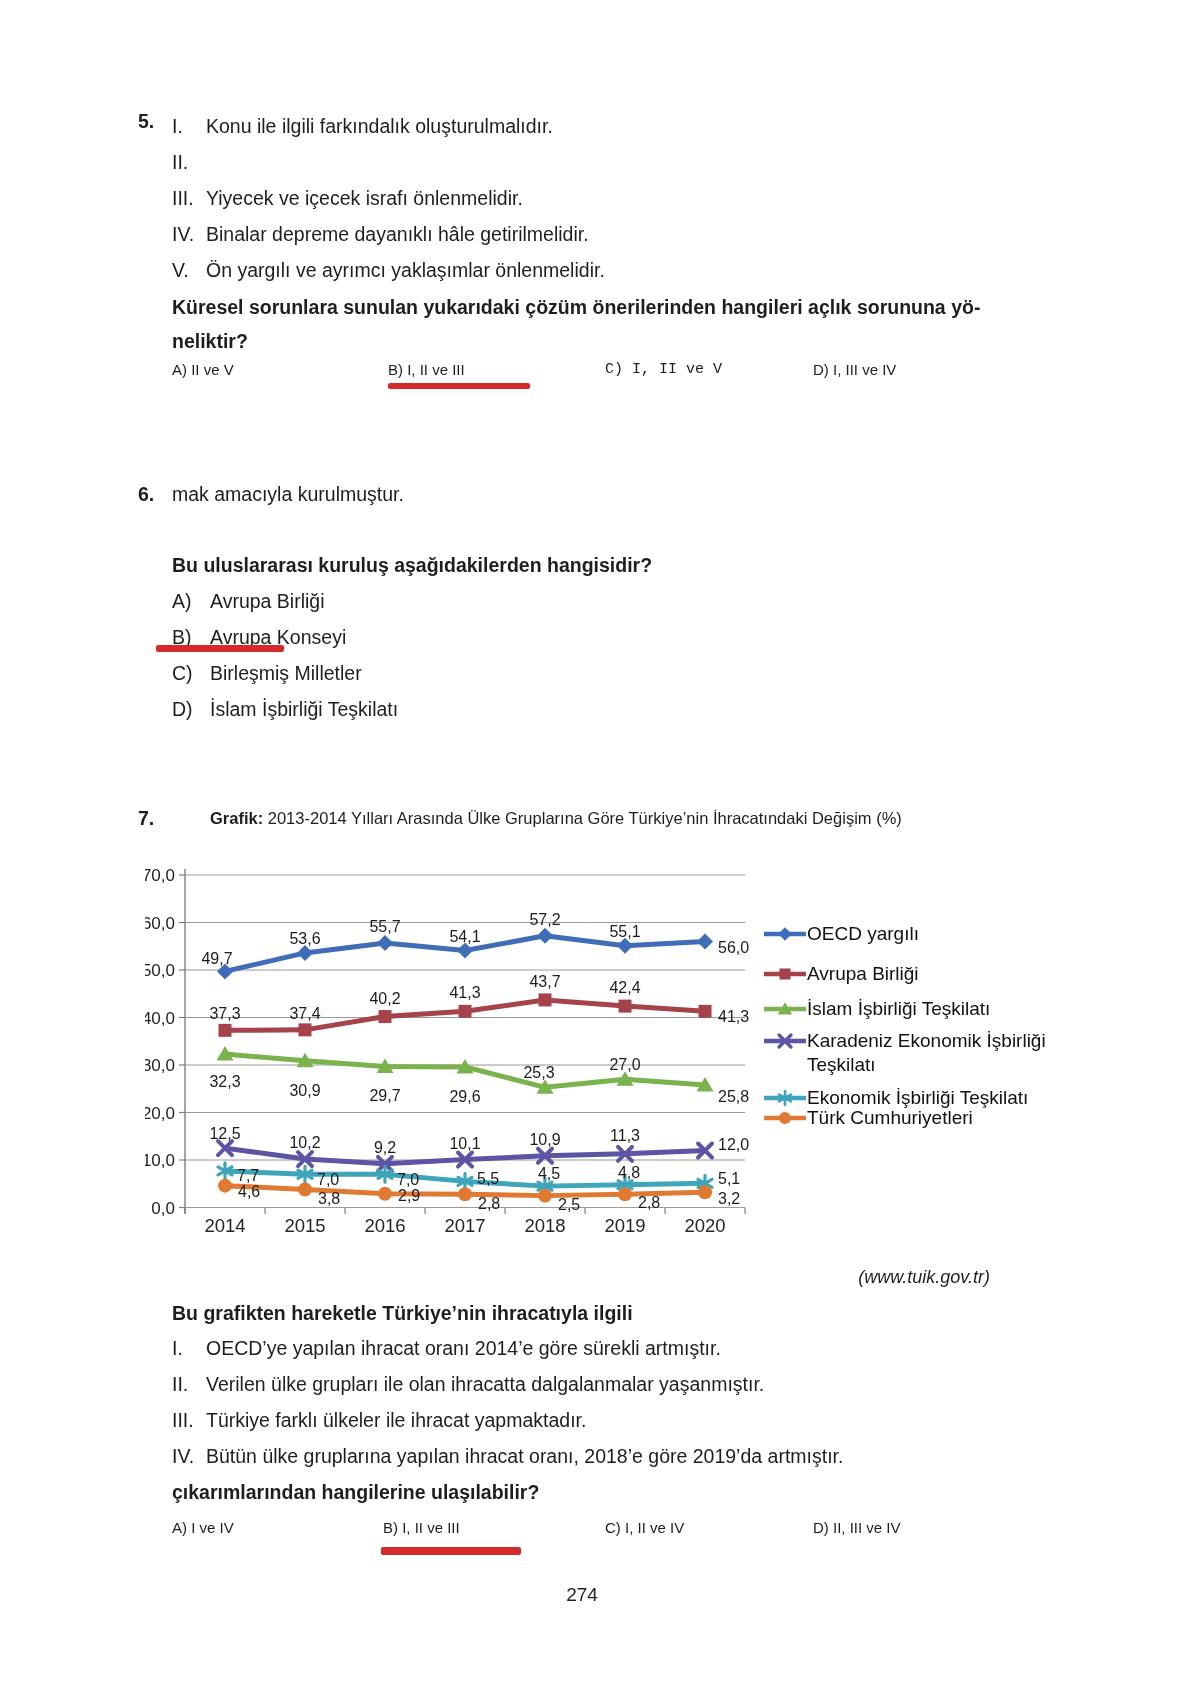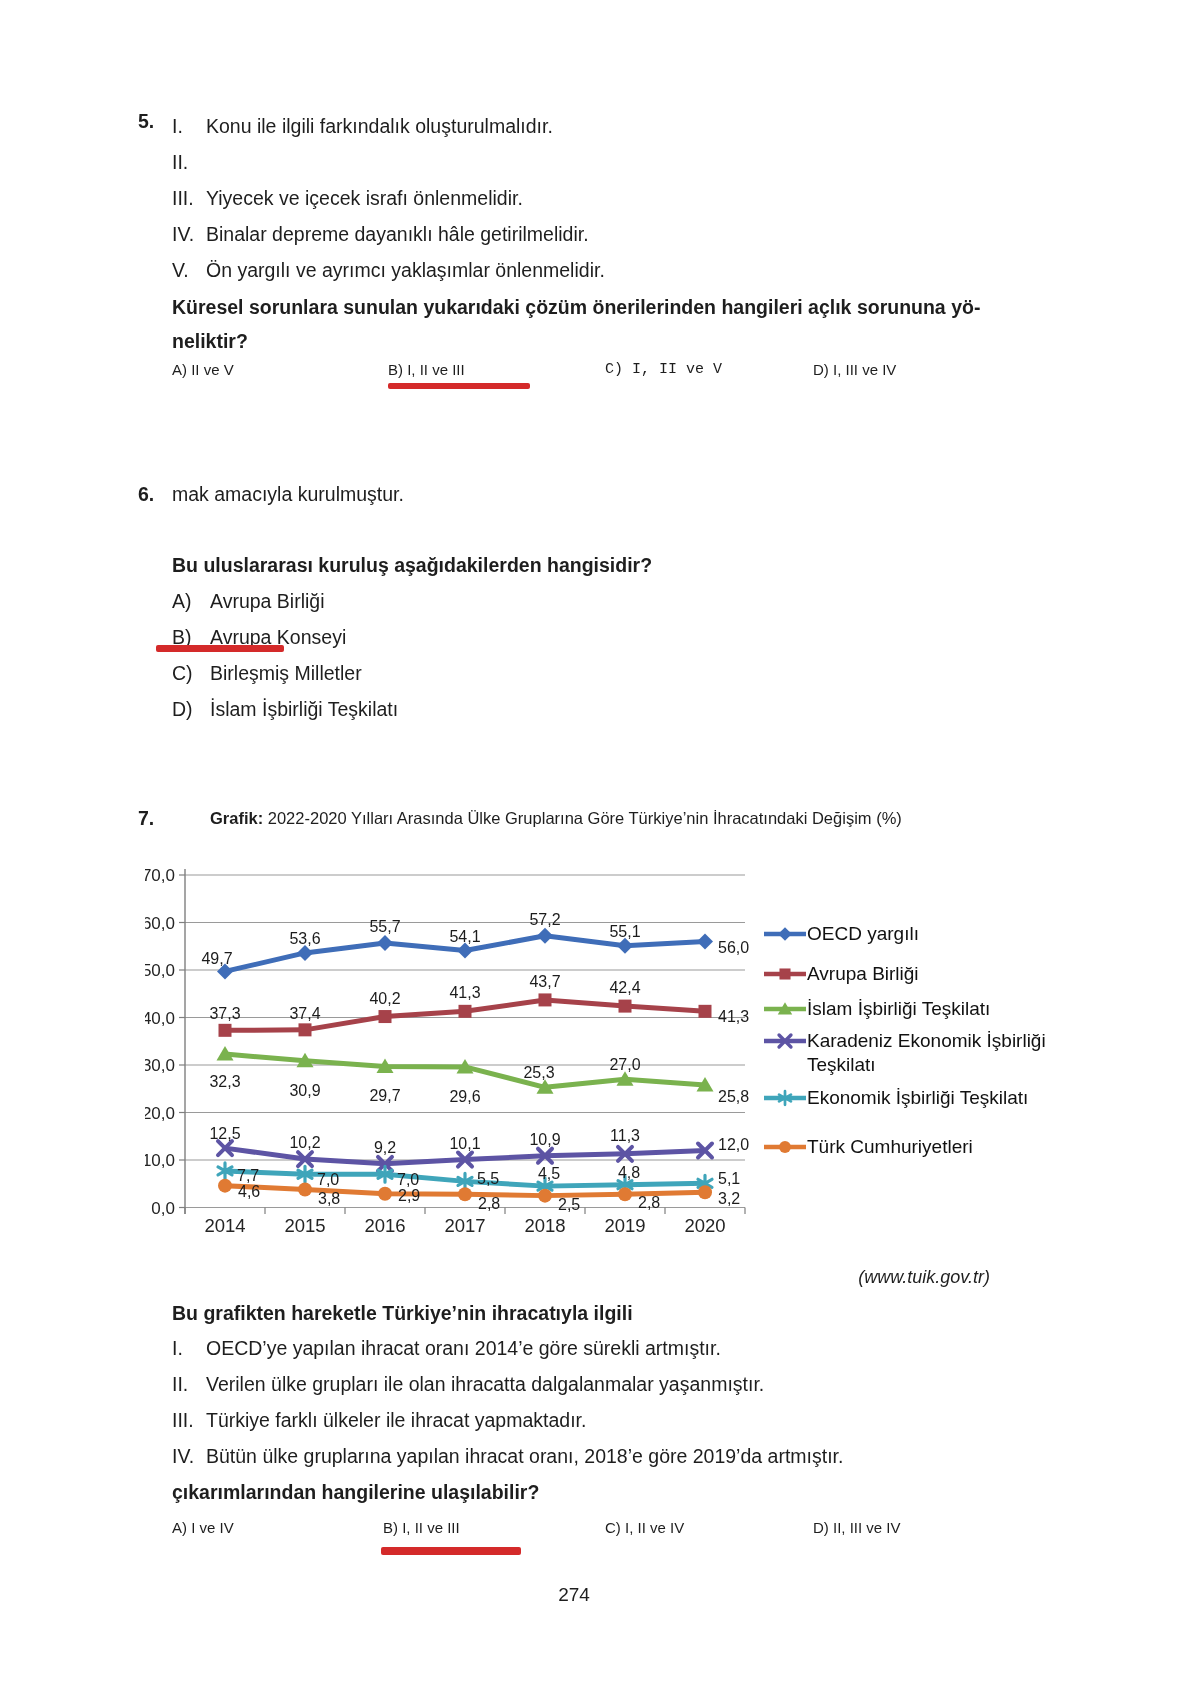--- a/index.html
+++ b/index.html
@@ -87,21 +87,21 @@
         <span class="opt-label-col">D)</span>
         <span>İslam İşbirliği Teşkilatı</span>
       </div>
     </div>
   <div class="underline" style="left:156px;top:645px;width:128px;height:7px;"></div>
 </div>
 
 <div>
   <div class="abs qnum" style="left:138px;top:806px;line-height:24px;">7.</div>
   <div class="abs caption" style="left:210px;top:806px;">
-    <b>Grafik:</b><span> 2022-2020 Yılları Arasında Ülke Gruplarına Göre Türkiye’nin İhracatındaki Değişim (%)</span>
+    <b>Grafik:</b><span> 2013-2014 Yılları Arasında Ülke Gruplarına Göre Türkiye’nin İhracatındaki Değişim (%)</span>
   </div>
 
   <svg id="chart" class="abs" style="left:145px;top:855px;" width="640" height="392" viewBox="0 0 640 392">
       <g>
         <line x1="40" y1="352.5" x2="600" y2="352.5" stroke="#9a9a9a" stroke-width="1.2"></line>
         <line x1="34" y1="352.5" x2="40" y2="352.5" stroke="#7f7f7f" stroke-width="1.2"></line>
         <text x="30" y="358.5" text-anchor="end" font-size="17" fill="#242424">0,0</text>
         <line x1="40" y1="305" x2="600" y2="305" stroke="#9a9a9a" stroke-width="1.2"></line>
         <line x1="34" y1="305" x2="40" y2="305" stroke="#7f7f7f" stroke-width="1.2"></line>
         <text x="30" y="311" text-anchor="end" font-size="17" fill="#242424">10,0</text>
@@ -277,21 +277,21 @@
         </svg>
         <span class="legend-text">Karadeniz Ekonomik İşbirliği Teşkilatı</span>
       </div>
       <div class="legend-entry" style="top: 171px;">
         <svg viewBox="0 0 44 18" class="legend-icon">
           <line x1="1" y1="9" x2="43" y2="9" stroke="#3fa5ba" stroke-width="4.5"></line>
           <path d="M22 2.2L22 15.8M16.05 5.6L27.95 12.4M16.05 12.4L27.95 5.6" stroke="#3fa5ba" stroke-width="2.72" fill="none" stroke-linecap="round"></path>
         </svg>
         <span class="legend-text">Ekonomik İşbirliği Teşkilatı</span>
       </div>
-      <div class="legend-entry" style="top: 220px;">
+      <div class="legend-entry" style="top: 191px;">
         <svg viewBox="0 0 44 18" class="legend-icon">
           <line x1="1" y1="9" x2="43" y2="9" stroke="#e07a33" stroke-width="4.5"></line>
           <circle cx="22" cy="9" r="5.95" fill="#e07a33"></circle>
         </svg>
         <span class="legend-text">Türk Cumhuriyetleri</span>
       </div>
     </div>
 
   <div class="abs source" style="right:191px;top:1264px;width:300px;">(www.tuik.gov.tr)</div>
 
@@ -317,13 +317,13 @@
   <div class="abs stem-bold" style="left:172px;top:1479px;line-height:26px;">çıkarımlarından hangilerine ulaşılabilir?</div>
   <div class="abs" style="left:0;top:1510px;width:1181px;height:36px;" id="q7-options">
       <div class="opt-row-item" style="left: 172px;"><span>A)</span><span>&nbsp;I ve IV</span></div>
       <div class="opt-row-item" style="left: 383px;"><span>B)</span><span>&nbsp;I, II ve III</span></div>
       <div class="opt-row-item" style="left: 605px;"><span>C)</span><span>&nbsp;I, II ve IV</span></div>
       <div class="opt-row-item" style="left: 813px;"><span>D)</span><span>&nbsp;II, III ve IV</span></div>
     </div>
   <div class="underline" style="left:381px;top:1547px;width:140px;height:8px;"></div>
 </div>
 
-<div class="abs pagenum" style="left:8px;top:1582px;width:1132px;">274</div>
+<div class="abs pagenum" style="left:16px;top:1582px;width:1132px;">274</div>
 
 </body></html>

